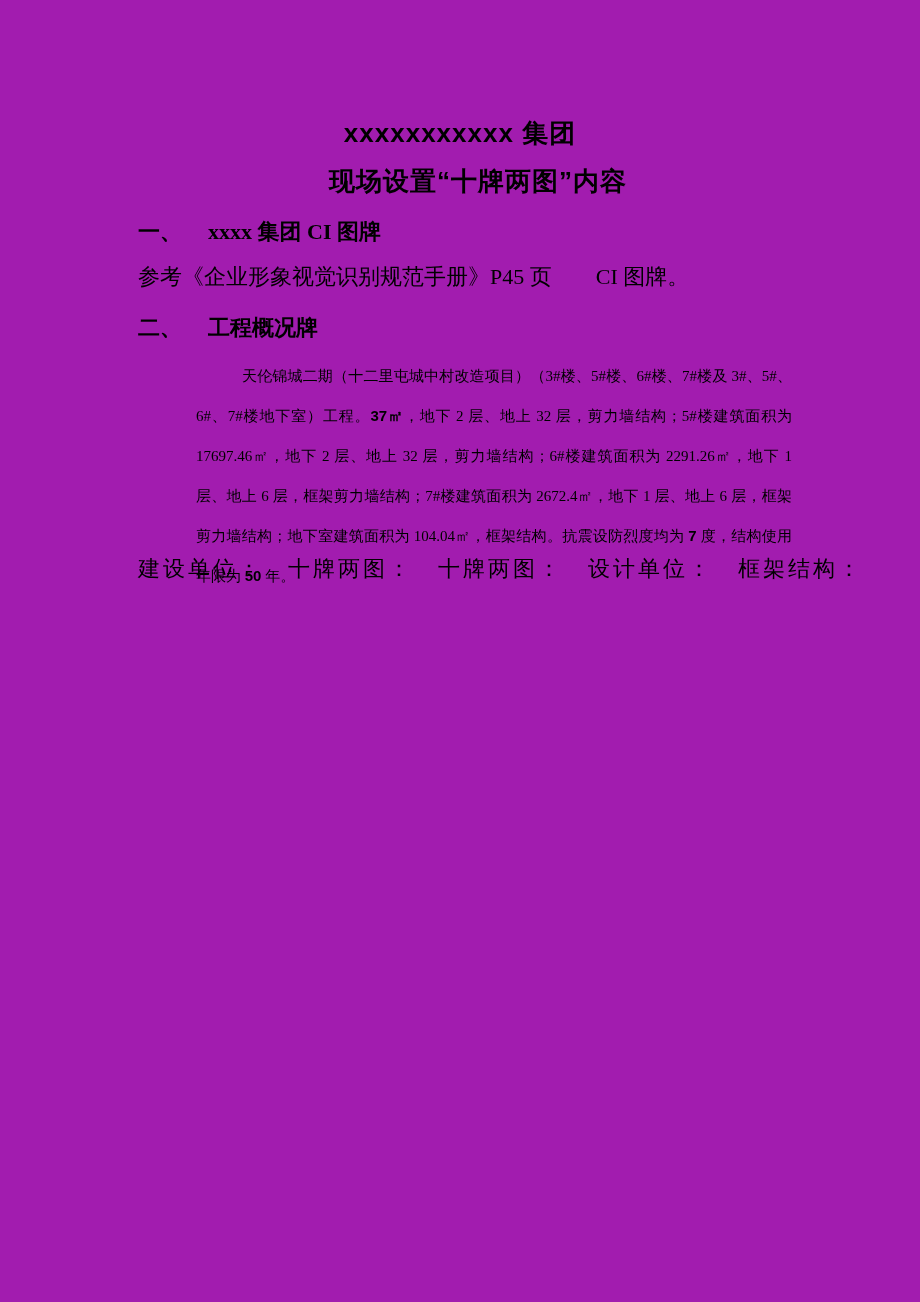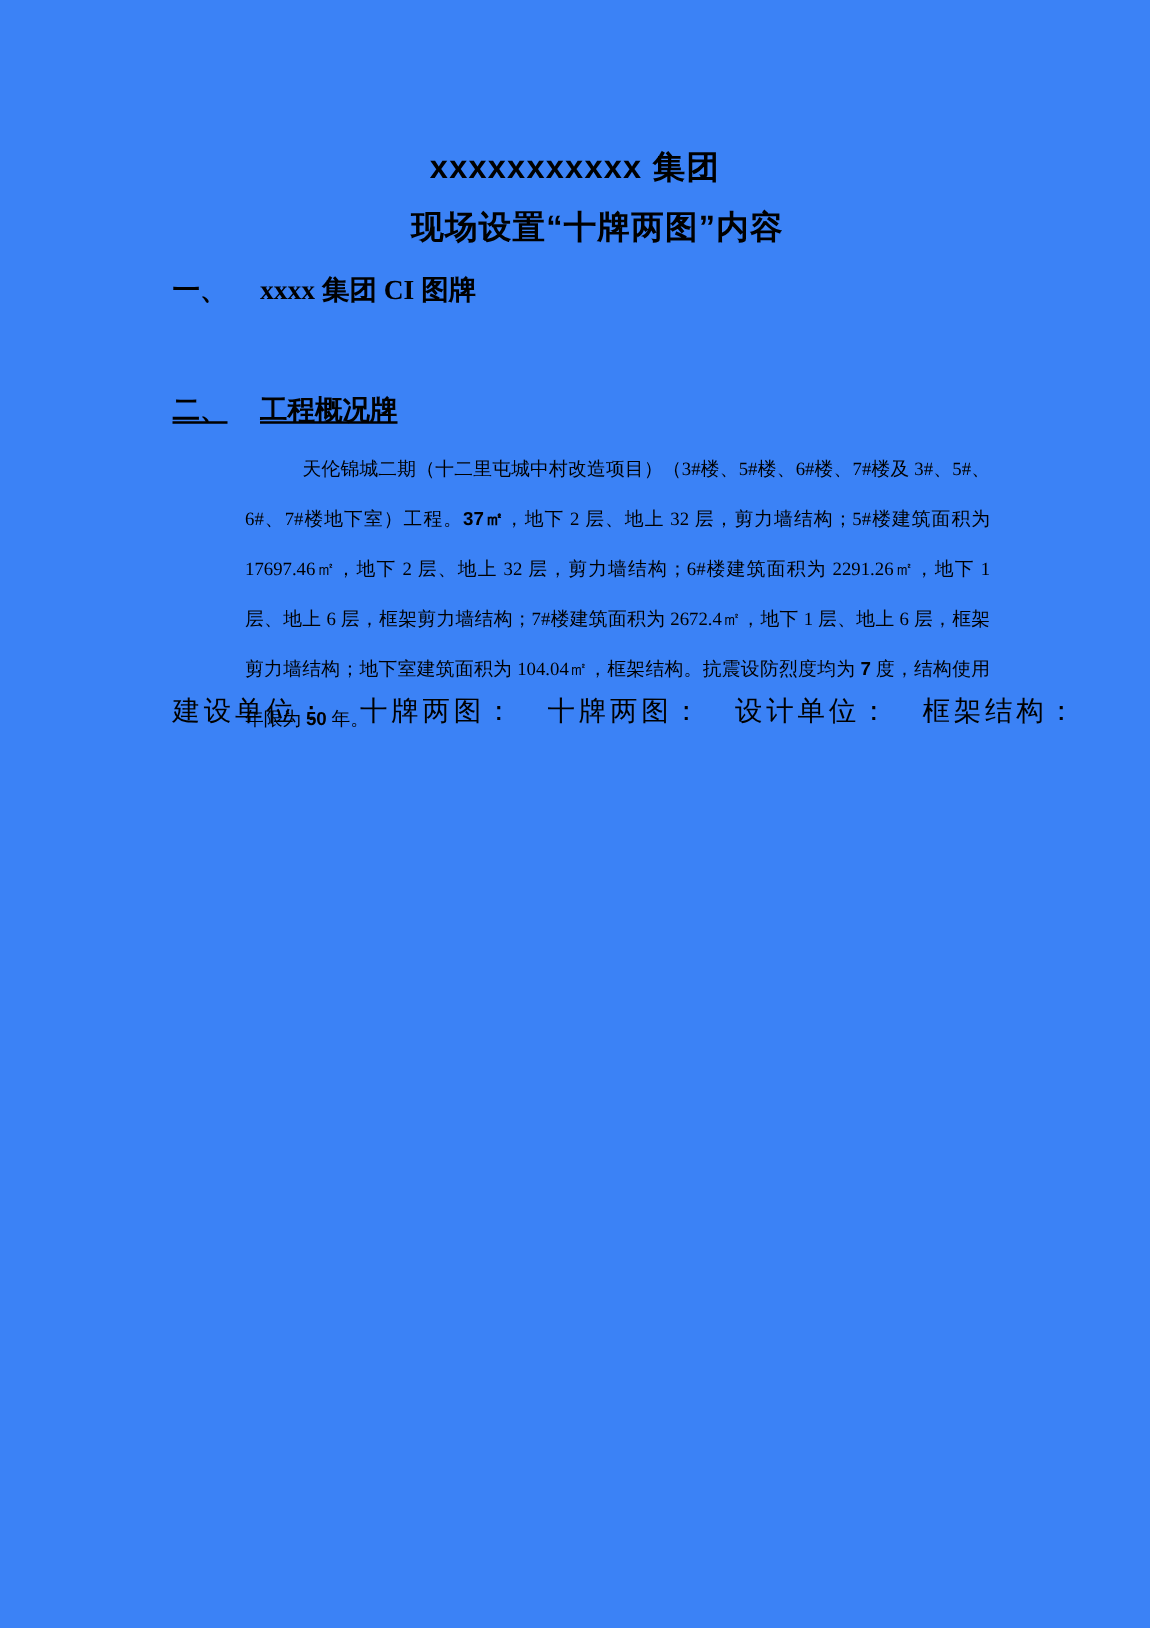--- a/index.html
+++ b/index.html
@@ -1,20 +1,20 @@
 <!DOCTYPE html>
 <html><head>
 <meta charset="utf-8">
 <style>
   html, body { margin: 0; padding: 0; background: #ffffff; }
   .page {
     position: relative;
     width: 920px;
     height: 1302px;
-    background: #3b82f6;
+    background: #a21caf;
     overflow: hidden;
     color: #000000;
     font-family: "Liberation Serif", serif;
   }
   .doc-title {
     position: absolute;
     top: 118px;
     left: 0;
     width: 920px;
     text-align: center;
@@ -39,21 +39,21 @@
   }
   .section-heading {
     position: absolute;
     left: 138px;
     font-weight: bold;
     font-size: 22px;
     line-height: 26px;
     white-space: nowrap;
   }
   .heading-one { top: 219px; }
-  .heading-two { top: 315px; text-decoration: underline; }
+  .heading-two { top: 315px; }
   .heading-tab {
     display: inline-block;
     width: 26px;
   }
   .ref-line {
     position: absolute;
     top: 263px;
     left: 138px;
     font-size: 22px;
     line-height: 28px;
@@ -91,20 +91,21 @@
 <div class="page">
 
   <div class="doc-title">xxxxxxxxxxx 集团</div>
 
   <div class="doc-subtitle">现场设置“十牌两图”内容</div>
 
   <div class="section-heading heading-one">
     <span>一、</span><span class="heading-tab"></span><span>xxxx 集团 CI 图牌</span>
   </div>
 
+  <div class="ref-line">参考《企业形象视觉识别规范手册》P45 页　　CI 图牌。</div>
 
   <div class="section-heading heading-two">
     <span>二、</span><span class="heading-tab"></span><span>工程概况牌</span>
   </div>
 
   <div class="overview-paragraph"><span class="seg-serif">天伦锦城二期（十二里屯城中村改造项目）（3#楼、5#楼、6#楼、7#楼及 3#、5#、6#、7#楼地下室）工程。</span><span class="seg-sans">37㎡</span><span class="seg-serif">，地下 2 层、地上 32 层，剪力墙结构；5#楼建筑面积为 17697.46㎡，地下 2 层、地上 32 层，剪力墙结构；6#楼建筑面积为 2291.26㎡，地下 1 层、地上 6 层，框架剪力墙结构；7#楼建筑面积为 2672.4㎡，地下 1 层、地上 6 层，框架剪力墙结构；地下室建筑面积为 104.04㎡，框架结构。抗震设防烈度均为 </span><span class="seg-sans">7</span><span class="seg-serif"> 度，结构使用年限为 </span><span class="seg-sans">50</span><span class="seg-serif"> 年。</span></div>
 
   <div class="unit-list">
     <div class="unit-item">建设单位：</div>
     <div class="unit-item">十牌两图：</div>

